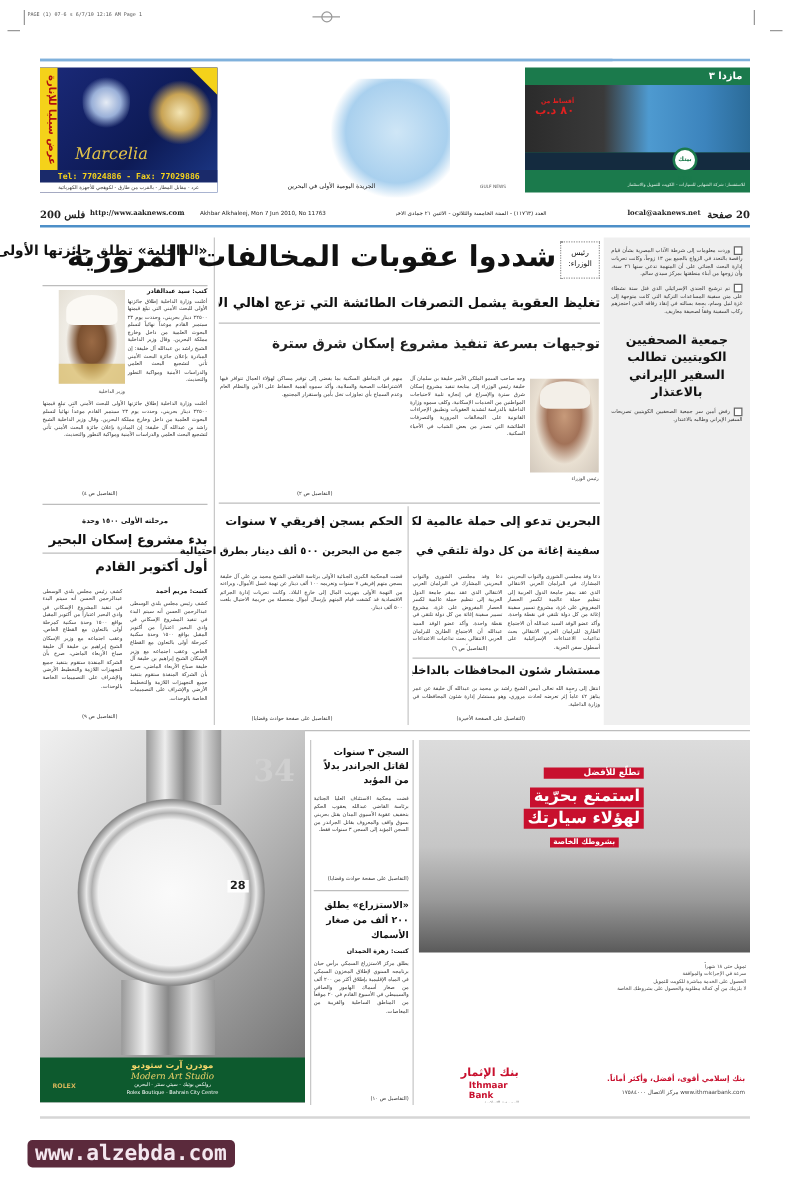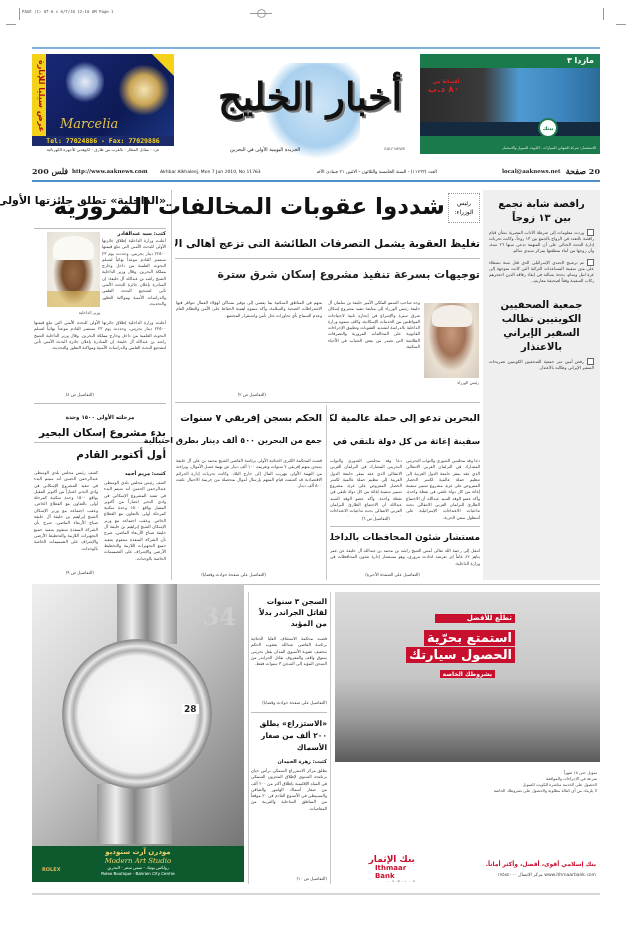--- a/index.html
+++ b/index.html
@@ -117,21 +117,20 @@
   <div class="side">عرض سيليا للإنارة</div>
   <div class="chand" style="left:34px;top:6px;width:38px;height:44px;background:radial-gradient(circle,#e6ecf5 0%,#9ab0d8 40%,transparent 70%);"></div>
   <div class="chand" style="left:86px;top:10px;width:52px;height:52px;background:radial-gradient(circle,#f3e4b2 0%,#c9a455 40%,transparent 70%);"></div>
   <div class="brand">Marcelia</div>
   <div class="tel">Tel: 77024886  - Fax: 77029886</div>
   <div class="sub rtl">عرد - مقابل المطار - بالقرب من طارق - لكوهجي للأجهزة الكهربائية</div>
 </div>
 
 <div class="abs masthead">
   <div class="map"></div>
-  <div class="logo">أخبار الخليج</div>
   <div class="tag">الجريدة اليومية الأولى في البحرين</div>
   <div class="gulf">GULF NEWS</div>
 </div>
 
 <div class="abs ad-mazda">
   <div class="title rtl">مازدا ٣</div>
   <div class="photo"></div>
   <div class="price rtl" style="color:#e02020;">
     <div style="font-size:5px;">أقساط من</div>
     <div>٨٠ د.ب</div>
@@ -162,21 +161,20 @@
 <div class="abs hr" style="left:175px;top:258px;width:305px;"></div>
 <div class="abs sub-head2">توجيهات بسرعة تنفيذ مشروع إسكان شرق سترة</div>
 <div class="abs textblock" style="left:328px;top:300px;width:92px;height:98px;">وجه صاحب السمو الملكي الأمير خليفة بن سلمان آل خليفة رئيس الوزراء إلى متابعة تنفيذ مشروع إسكان شرق سترة والإسراع في إنجازه تلبية لاحتياجات المواطنين من الخدمات الإسكانية، وكلف سموه وزارة الداخلية بالدراسة لتشديد العقوبات وتطبيق الإجراءات القانونية على المخالفات المرورية والتصرفات الطائشة التي تصدر من بعض الشباب في الأحياء السكنية.</div>
 <div class="abs textblock" style="left:176px;top:300px;width:146px;height:92px;">منهم في المناطق السكنية بما يفضي إلى توفير مساكن لهؤلاء العمال تتوافر فيها الاشتراطات الصحية والسلامة، وأكد سموه أهمية الحفاظ على الأمن والنظام العام وعدم السماح بأي تجاوزات تخل بأمن واستقرار المجتمع.</div>
 <div class="abs textblock" style="left:176px;top:392px;width:90px;height:8px;">(التفاصيل ص ٢)</div>
 <div class="abs pm-photo"></div>
 <div class="abs pm-cap">رئيس الوزراء</div>
 <div class="abs hr" style="left:175px;top:402px;width:305px;"></div>
 
 <div class="abs sidebar">
-  <div class="sb-head">راقصة شابة تجمع بين ١٣ زوجاً</div>
   <div class="sb-body"><span class="box"></span><span>وردت معلومات إلى شرطة الآداب المصرية بشأن قيام راقصة بالتعدد في الزواج بالجمع بين ١٣ زوجاً، وكانت تحريات إدارة البحث الجنائي على أن المتهمة تدعي سنها ٢٦ سنة، وأن زوجها من أبناء منطقتها بمركز سيدي سالم.</span></div>
   <div class="sb-body"><span class="box"></span><span>تم ترشيح الجندي الإسرائيلي الذي قتل ستة نشطاء على متن سفينة المساعدات التركية التي كانت متوجهة إلى غزة لنيل وسام، بحجة بسالته في إنقاذ رفاقه الذين احتجزهم ركاب السفينة وفقاً لصحيفة معاريف.</span></div>
   <div class="sb-head" style="margin-top:14px;">جمعية الصحفيين الكويتيين تطالب السفير الإيراني بالاعتذار</div>
   <div class="sb-body"><span class="box"></span><span>رفض أمين سر جمعية الصحفيين الكويتيين تصريحات السفير الإيراني وطالبه بالاعتذار.</span></div>
 </div>
 
 <div class="abs article-head" style="left:34px;top:194px;width:132px;font-size:11px;">«الداخلية» تطلق جائزتها الأولى للبحث الأمني</div>
 <div class="abs hr" style="left:34px;top:228px;width:132px;"></div>
 <div class="abs minister-photo"></div>
 <div class="abs pm-cap" style="left:47px;top:310px;width:53px;">وزير الداخلية</div>
@@ -233,33 +231,34 @@
 <div class="abs hr" style="left:251px;top:712px;width:76px;"></div>
 <div class="abs article-head" style="left:251px;top:718px;width:76px;font-size:7.5px;line-height:12px;white-space:normal;">«الاستزراع» يطلق ٢٠٠ ألف من صغار الأسماك</div>
 <div class="abs rtl" style="left:251px;top:758px;width:76px;font-size:5px;font-weight:bold;">كتبت: زهرة الحمدان</div>
 <div class="abs textblock" style="left:251px;top:768px;width:76px;height:110px;">يطلق مركز الاستزراع السمكي برأس حيان برنامجه السنوي لإطلاق المخزون السمكي في المياه الإقليمية بإطلاق أكثر من ٢٠٠ ألف من صغار أسماك الهامور والصافي والسيبيطي في الأسبوع القادم في ٢٠ موقعاً من المناطق الساحلية والقريبة من المغاصات.</div>
 <div class="abs textblock" style="left:251px;top:876px;width:76px;height:8px;">(التفاصيل ص ١٠)</div>
 
 <div class="abs ad-ithmaar">
   <div class="photo"></div>
   <div class="tag" style="right:85px;top:22px;font-size:7px;line-height:9px;padding-left:32px;">تطلّع للأفضل</div>
   <div class="tag" style="right:85px;top:38px;font-size:13px;line-height:16px;">استمتع بحرّية</div>
-  <div class="tag" style="right:85px;top:55px;font-size:13px;line-height:16px;">الحصول سيارتك</div>
+  <div class="tag" style="right:85px;top:55px;font-size:13px;line-height:16px;">لهؤلاء سيارتك</div>
   <div class="tag" style="right:105px;top:78px;font-size:6px;line-height:8px;">بشروطك الخاصة</div>
   <div class="bullets">
     <div>تمويل حتى ١٨ شهراً</div>
     <div>سرعة في الإجراءات والموافقة</div>
     <div>الحصول على الخدمة مباشرة للكويت للتمويل</div>
     <div>لا يلزمك من أي كفالة مطلوبة والحصول على بشروطك الخاصة</div>
   </div>
   <div class="logo">
     <div class="name rtl">بنك الإثمار</div>
     <div class="en">Ithmaar Bank</div>
     <div style="font-size:3.5px;color:#555;" class="rtl">المصرفية الإسلامية</div>
   </div>
   <div class="slogan">بنك إسلامي أقوى، أفضل، وأكثر أماناً.</div>
   <div class="web">www.ithmaarbank.com  مركز الاتصال ١٧٥٨٤٠٠٠</div>
 </div>
 
 <div class="abs bottom-rule"></div>
 
 <div class="abs banner">
+  <div class="site">www.alzebda.com</div>
 </div>
 
 </body></html>

